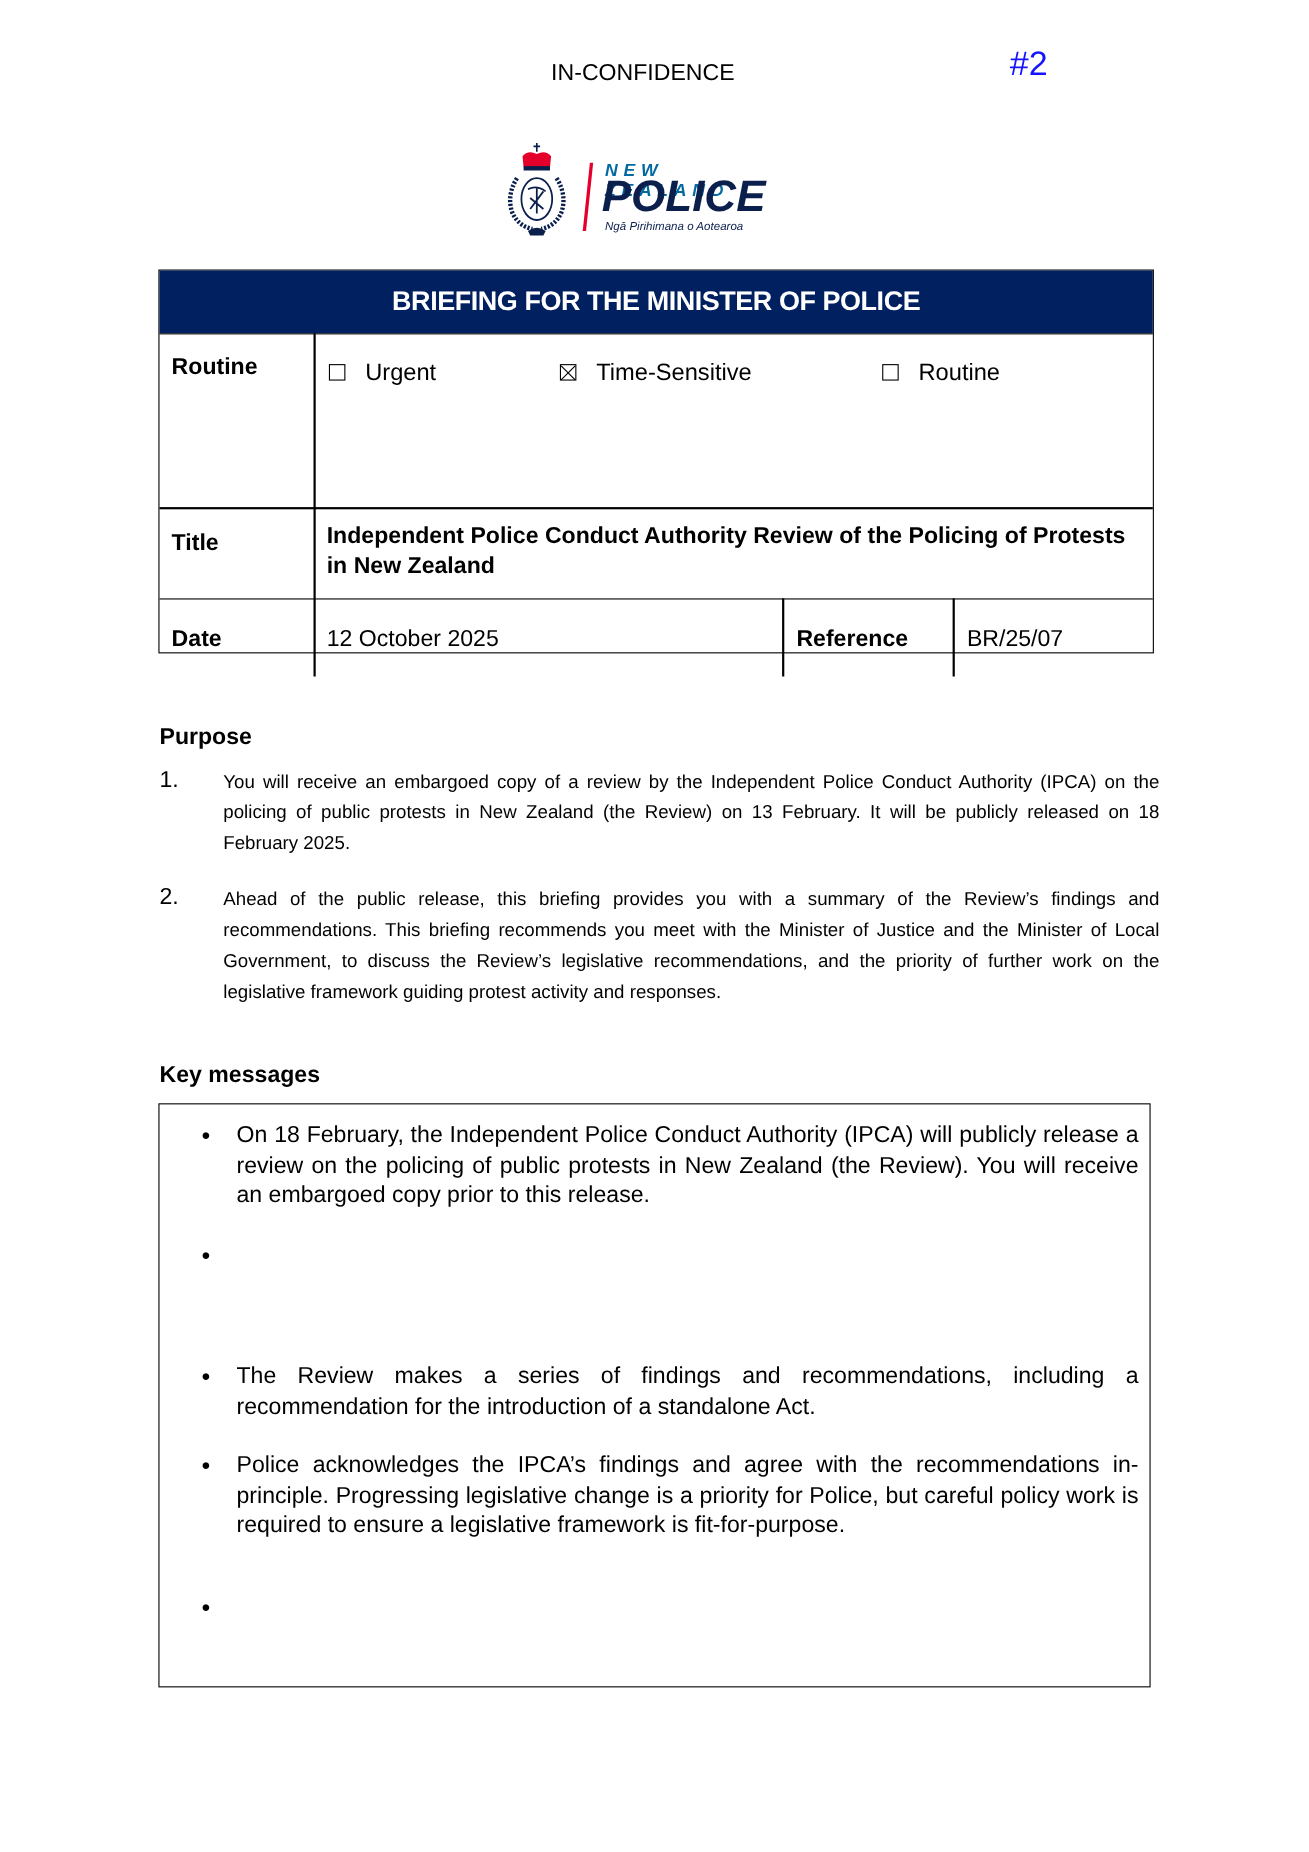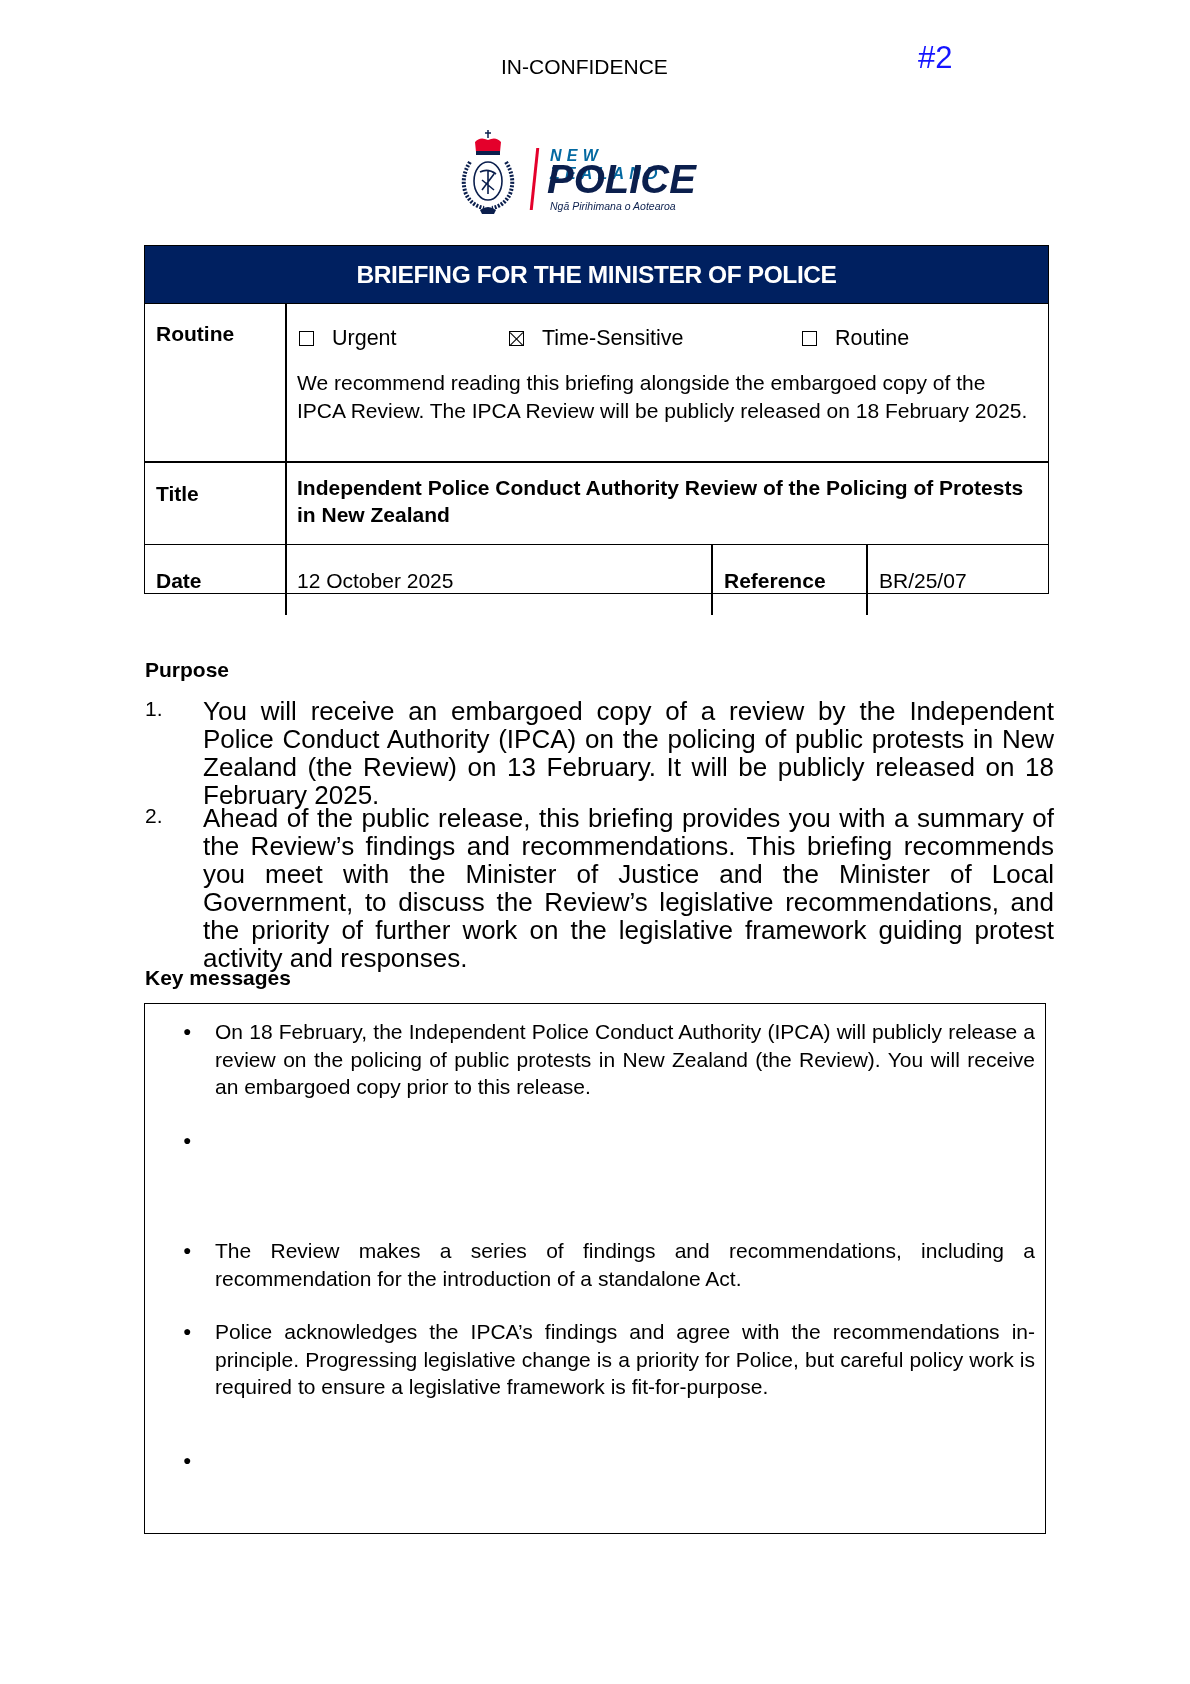--- a/index.html
+++ b/index.html
@@ -29,21 +29,21 @@
   .cb .box { display:inline-block; width:15px; height:15px; border:1.2px solid #000; position:relative; vertical-align:-1px; box-sizing:border-box; }
   .cb .box.checked::before, .cb .box.checked::after { content:""; position:absolute; left:6px; top:-2px; width:1px; height:18px; background:#000; }
   .cb .box.checked::before { transform:rotate(45deg); }
   .cb .box.checked::after { transform:rotate(-45deg); }
   .cb .lbl { margin-left:18px; font-size:21.5px; }
   #priority-note { left:152px; top:123px; width:735px; line-height:28px; font-size:21px; }
   #title-value { left:152px; top:228px; width:735px; font-weight:bold; font-size:21px; line-height:27px; }
 
   
   .section-heading { position:absolute; font-weight:bold; font-size:21px;text-align:right; }
-  .para { position:absolute; font-size:26px; line-height:28px; text-align:justify; }
+  .para { position:absolute; font-size:17px; line-height:28px; text-align:justify; }
   .para-num { position:absolute; font-size:21px; }
 
   #key-box { left:144px; top:1003px; width:902px; height:531px; border:1.5px solid #000; box-sizing:border-box; }
   .bullet { position:absolute; left:38px; font-size:14px; }
   .btext { position:absolute; left:70px; width:820px; font-size:21px; line-height:27.5px; text-align:justify; }
 </style>
 </head>
 <body>
 
 <div class="abs" id="classification">IN-CONFIDENCE</div>
@@ -87,21 +87,20 @@
   <div class="cb" style="left:154px; top:80px;">
     <span class="box"></span><span class="lbl">Urgent</span>
   </div>
   <div class="cb" style="left:364px; top:80px;">
     <span class="box checked"></span><span class="lbl">Time-Sensitive</span>
   </div>
   <div class="cb" style="left:657px; top:80px;">
     <span class="box"></span><span class="lbl">Routine</span>
   </div>
 
-  <div class="cell-text" id="priority-note">We recommend reading this briefing alongside the embargoed copy of the IPCA Review. The IPCA Review will be publicly released on 18 February 2025.</div>
 
   <div class="cell-label" style="left:11px; top:236px;">Title</div>
   <div class="cell-text" id="title-value">Independent Police Conduct Authority Review of the Policing of Protests in New Zealand</div>
 
   <div class="cell-label" style="left:11px; top:323px;">Date</div>
   <div class="cell-text" style="left:152px; top:323px;">12 October 2025</div>
   <div class="cell-label" style="left:579px; top:323px;">Reference</div>
   <div class="cell-text" style="left:734px; top:323px;text-align:center;">BR/25/07</div>
 </div>
 

